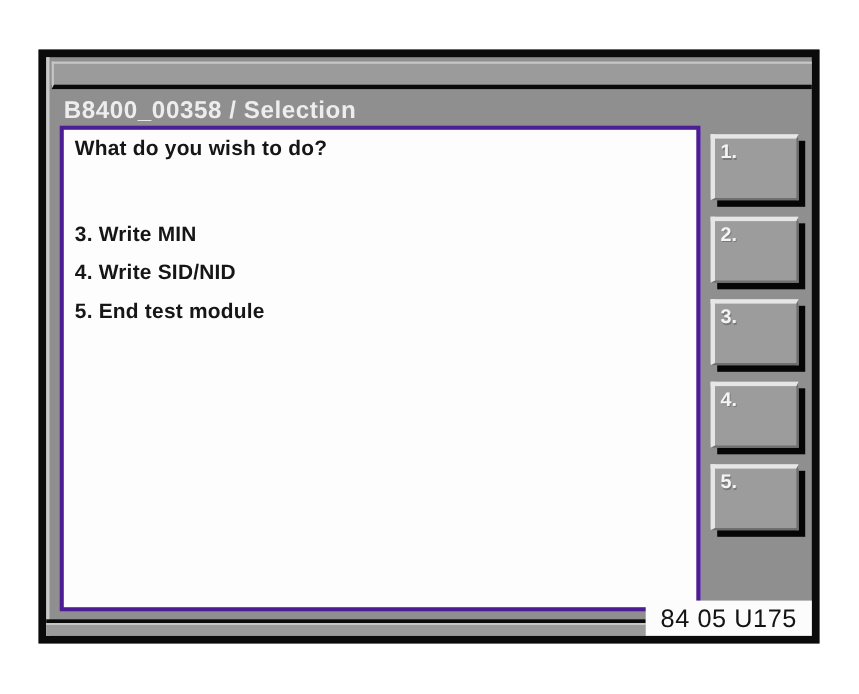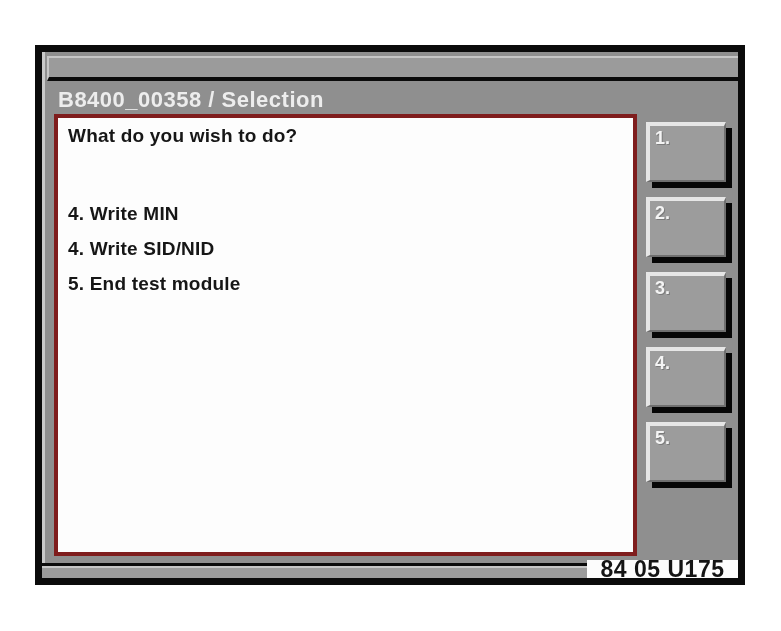--- a/index.html
+++ b/index.html
@@ -38,21 +38,21 @@
     font-weight: bold;
     color: #ededed;
     letter-spacing: 0.5px;
     white-space: nowrap;
   }
   .content-panel {
     position: absolute;
     left: 12px; top: 62px;
     width: 583px; height: 442px;
     background: #fdfdfd;
-    border: 4px solid #7f1d1d;
+    border: 4px solid #4c1d95;
     padding: 4px 10px;
     color: #161616;
   }
   .prompt {
     font-size: 19px;
     font-weight: bold;
     line-height: 28px;
     letter-spacing: 0.2px;
   }
   .menu {
@@ -93,45 +93,45 @@
   .btn-5 { top: 370px; }
   .bottom-gutter {
     position: absolute;
     left: 0; bottom: 0;
     width: 545px; height: 15px;
     background: linear-gradient(#0b0b0b 0, #0b0b0b 3px, #c6c6c6 3px, #c6c6c6 5px, #9b9b9b 5px);
   }
   .status-box {
     position: absolute;
     right: 0; bottom: 0;
-    width: 151px; height: 18px;
+    width: 151px; height: 32px;
     background: #fcfcfc;
     display: flex;
     align-items: center;
     justify-content: center;
     font-size: 23px;
-    font-weight: bold;
+    font-weight: normal;
     color: #141414;
     letter-spacing: 0.5px;
     white-space: nowrap;
   }
 </style>
 </head>
 <body>
 
 <div class="window">
   <div class="left-highlight"></div>
   <div class="top-strip"></div>
 
   <div class="title">B8400_00358 / Selection</div>
 
   <div class="content-panel">
     <div class="prompt">What do you wish to do?</div>
     <ul class="menu">
-      <li>4. Write MIN</li>
+      <li>3. Write MIN</li>
       <li>4. Write SID/NID</li>
       <li>5. End test module</li>
     </ul>
   </div>
 
   <div class="side-btn btn-1">
     <span class="btn-label">1.</span>
   </div>
   <div class="side-btn btn-2">
     <span class="btn-label">2.</span>

